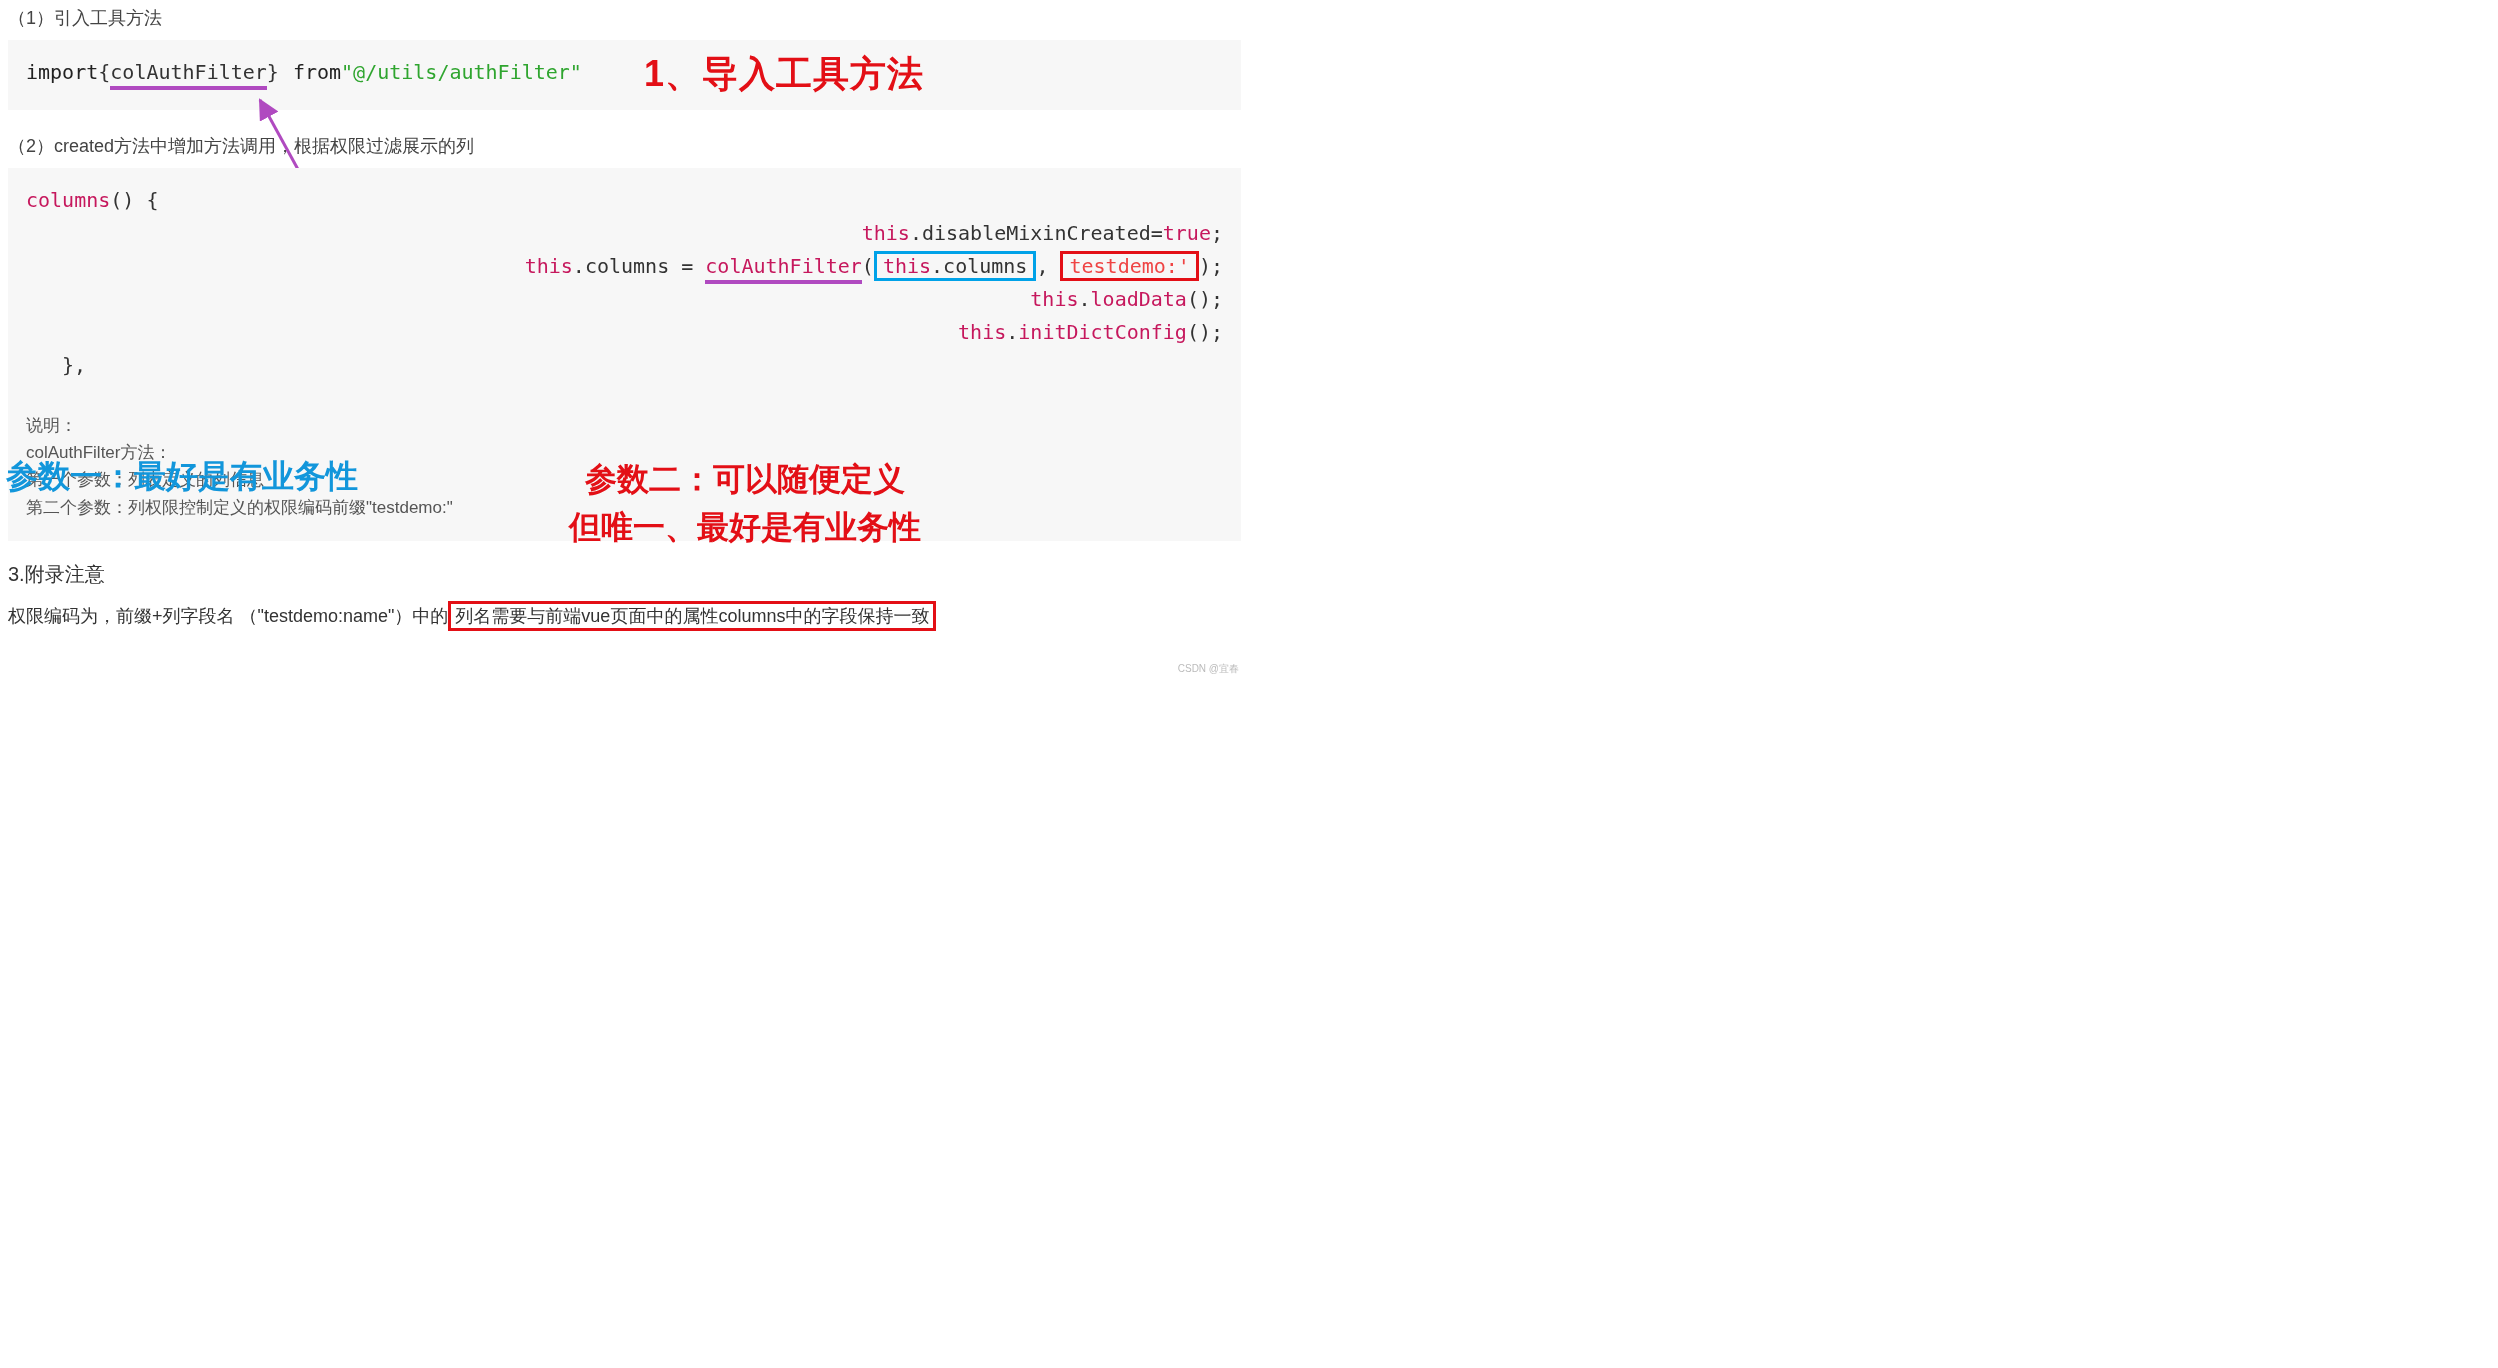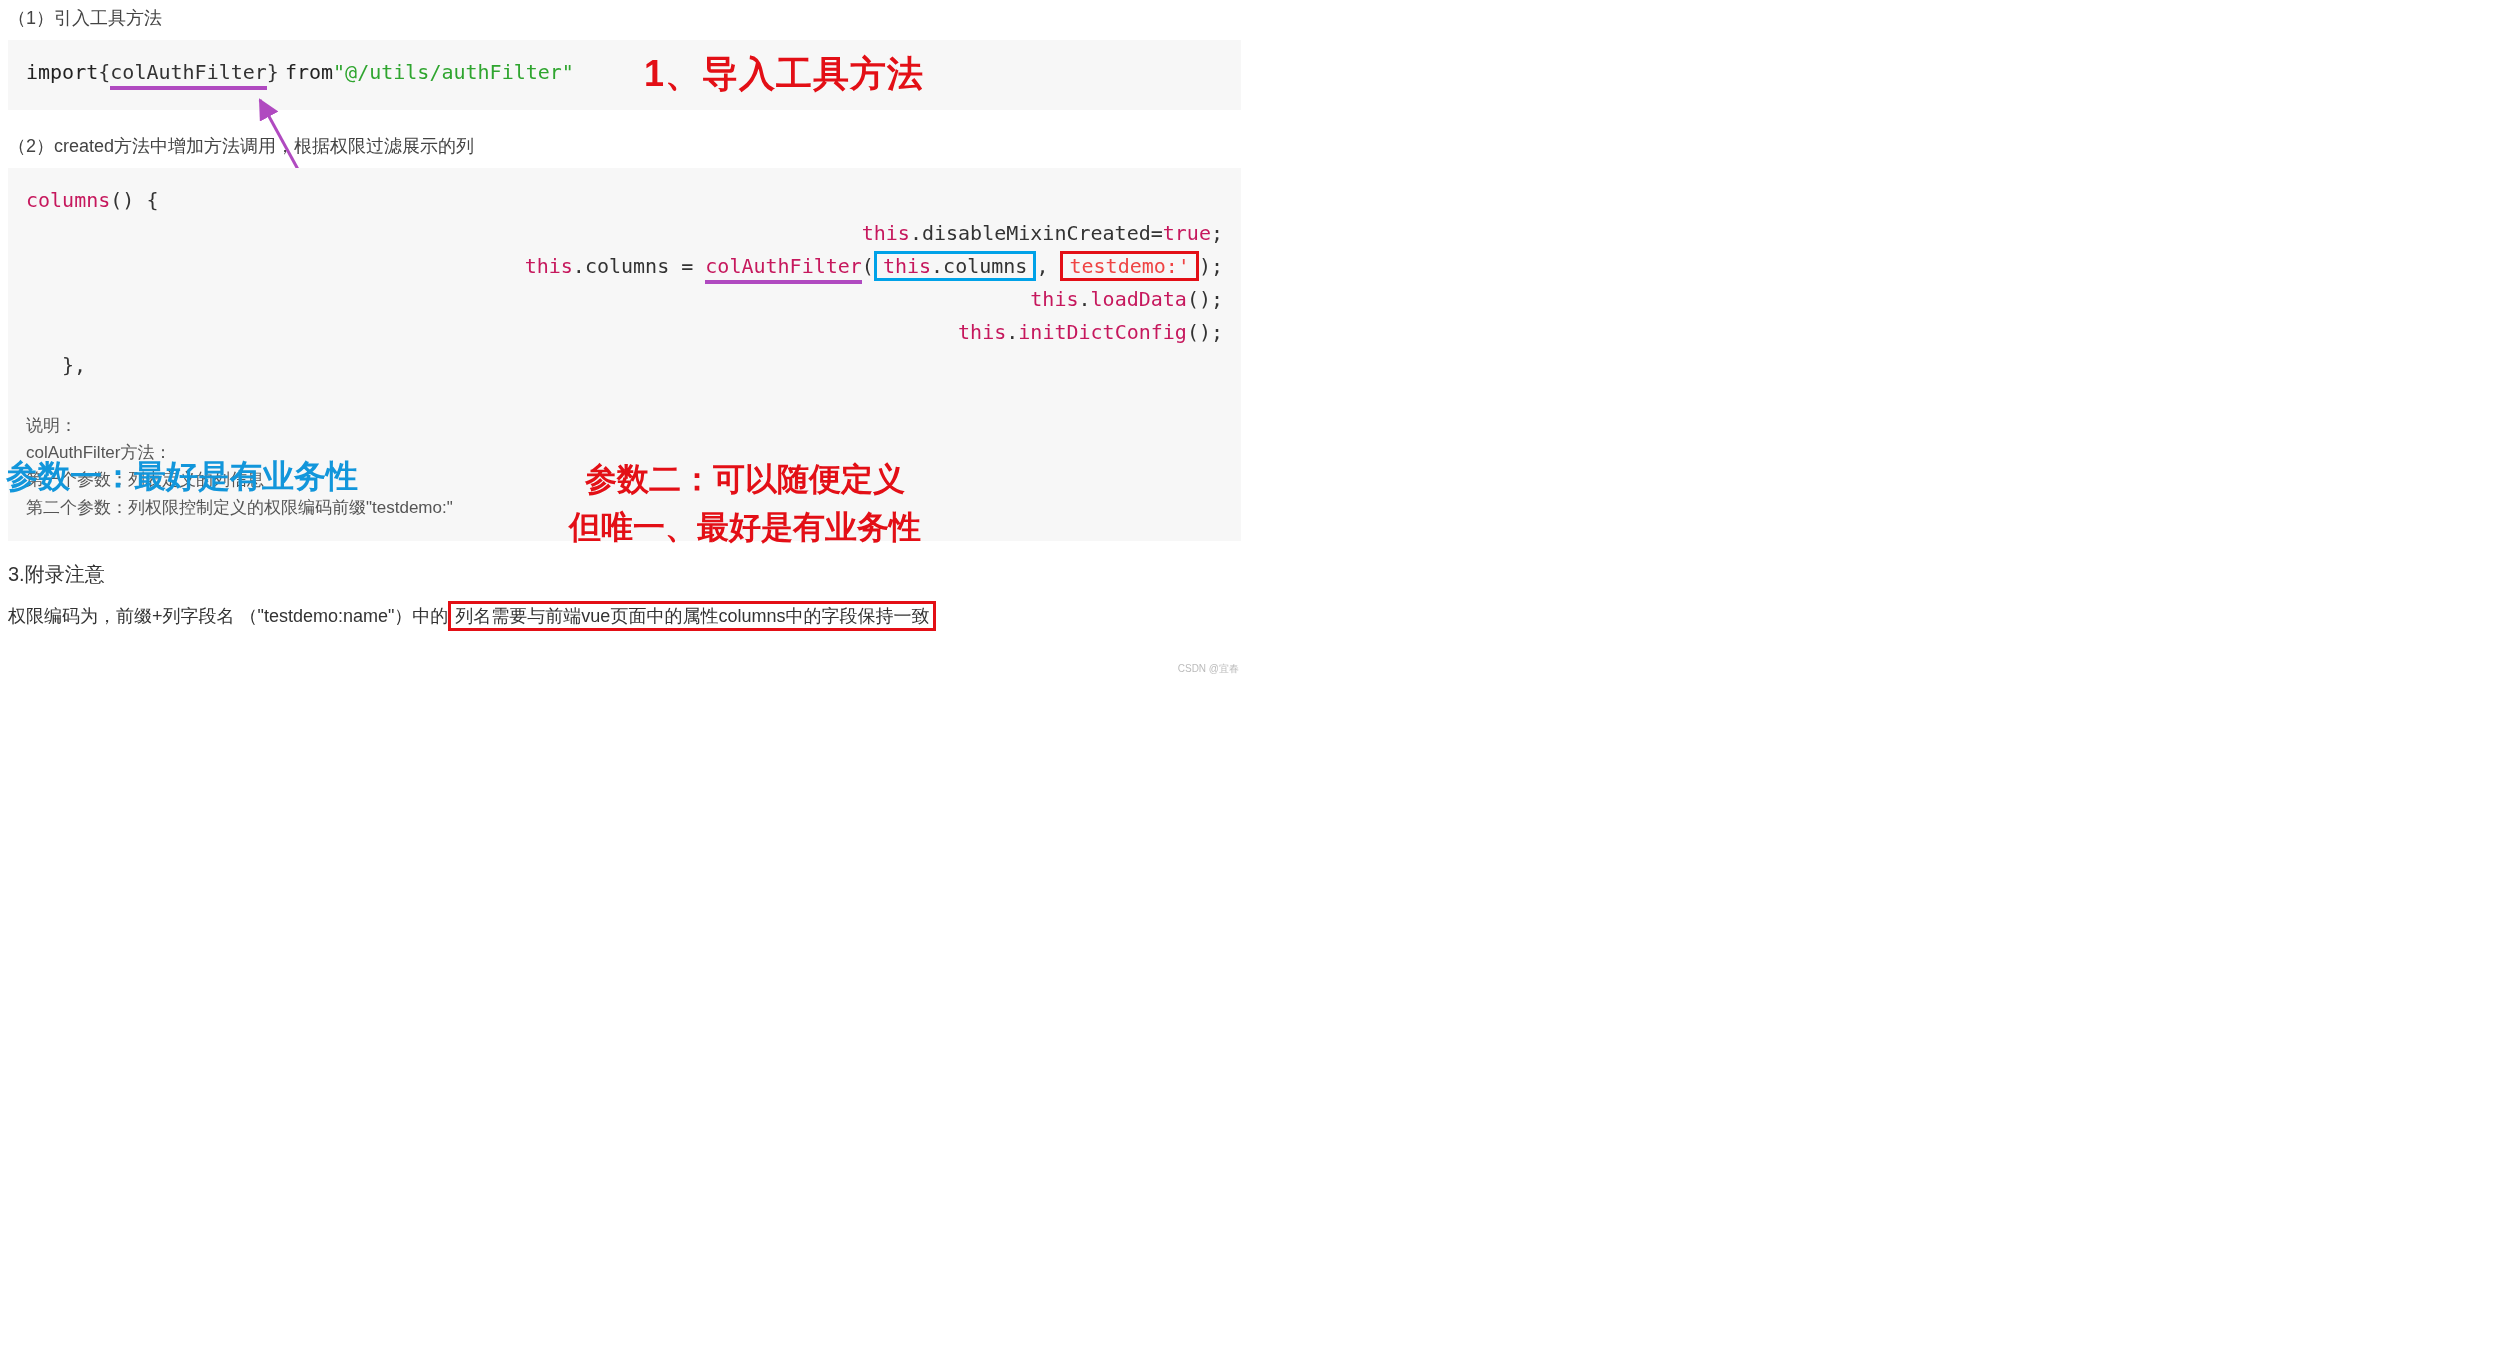--- a/index.html
+++ b/index.html
@@ -157,21 +157,21 @@
 <body>
 
 <div class="step-title">（1）引入工具方法</div>
 
 <div class="code-block">
   <div class="code-import">
     <span class="kw">import</span>
     <span>{</span>
     <span class="underline-purple">colAuthFilter</span>
     <span>}</span>
-    <span class="kw" style="margin-left:6px">from</span>
+    <span class="kw" style="margin-left:14px">from</span>
     <span class="str">"@/utils/authFilter"</span>
   </div>
 </div>
 
 <div class="annotation-big red-anno anno1">1、导入工具方法</div>
 
 <svg class="arrow-svg" style="top:0; left:0;" width="1249" height="684">
   <defs>
     <marker id="arr-purple" viewBox="0 0 10 10" refX="9" refY="5" markerWidth="7" markerHeight="7" orient="auto-start-reverse">
       <path d="M 0 0 L 10 5 L 0 10 z" fill="#b04ac0"></path>

